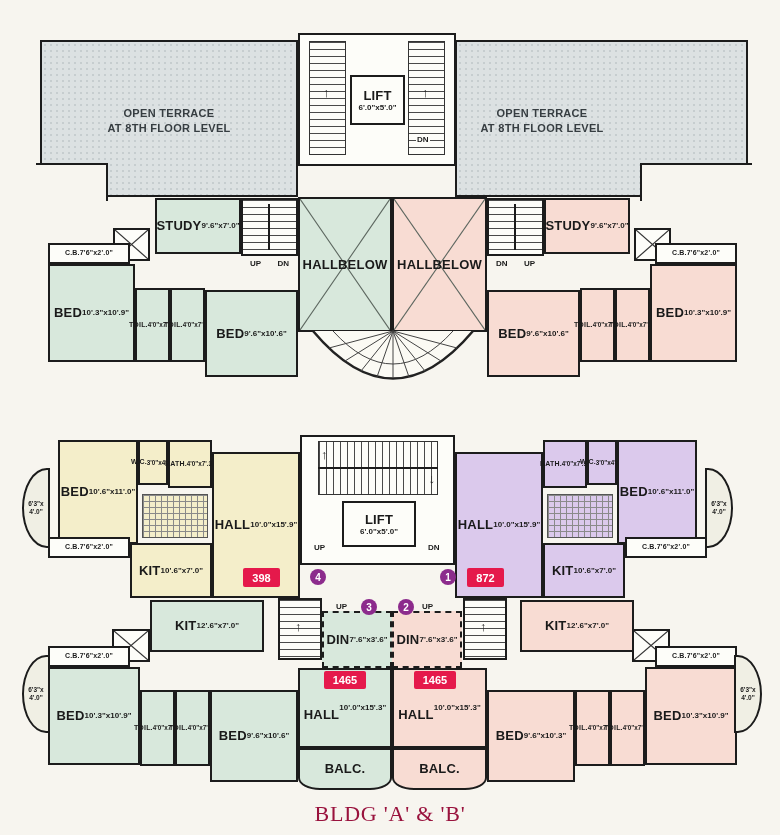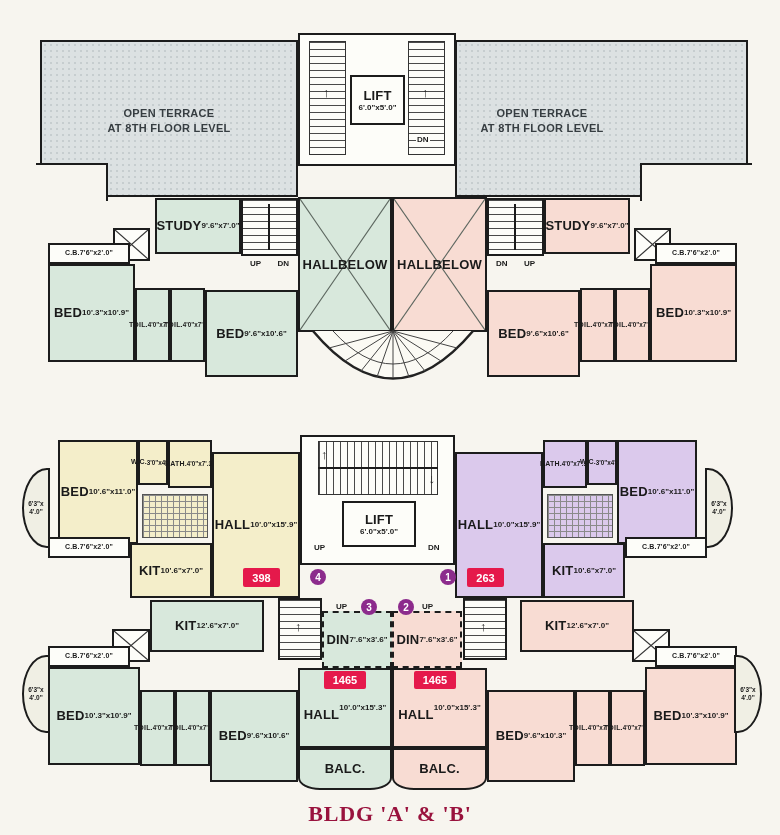--- a/index.html
+++ b/index.html
@@ -73,21 +73,21 @@
   .notch { position: absolute; background: #f7f5ef; }
 
   .lift-box { position: absolute; border: 2px solid #1c1c1c; background: #fdfdf9;
               display: flex; flex-direction: column; align-items: center; justify-content: center; }
 
   .arr { position: absolute; font-size: 13px; font-weight: 700; color: #222; line-height: 1; }
 
   .balc-curve { border-radius: 0 0 22px 22px / 0 0 12px 12px; }
 
   .title { position: absolute; left: 0; top: 801px; width: 780px; text-align: center;
-           font-family: "Liberation Serif", serif; font-size: 22px; font-weight: 700;
+           font-family: "Liberation Serif", serif; font-size: 22px; font-weight: 400;
            color: #99123d; letter-spacing: .8px; }
 </style>
 </head>
 <body>
 
 <div id="plan">
 
   <div class="block c-terr" style="left:40px;top:40px;width:258px;height:157px">
     <div class="terr-label" style="position:absolute;left:0;top:64px;width:100%">
       <span>OPEN TERRACE</span><br>
@@ -303,21 +303,21 @@
     <span class="nm">C.B.7'6"x2'.0"</span>
   </div>
   <div class="sbalc sbalc-r" style="left:705px;top:468px;width:28px;height:80px">
     <span>6'3"x</span>
     <span>4'.0"</span>
   </div>
 
   <div class="badge" style="left:243px;top:568px;width:37px;height:19px">398</div>
   <div class="circ" style="left:310px;top:569px">4</div>
   <div class="circ" style="left:440px;top:569px">1</div>
-  <div class="badge" style="left:467px;top:568px;width:37px;height:19px">263</div>
+  <div class="badge" style="left:467px;top:568px;width:37px;height:19px">872</div>
 
   <div class="block c-white tread-rows" style="left:278px;top:598px;width:44px;height:62px">
     <span class="arr" style="left:15px;top:20px">↑</span>
   </div>
   <span class="sl" style="left:336px;top:602px">UP</span>
   <div class="circ" style="left:361px;top:599px">3</div>
   <div class="circ" style="left:398px;top:599px">2</div>
   <span class="sl" style="left:422px;top:602px">UP</span>
   <div class="block c-white tread-rows" style="left:463px;top:598px;width:44px;height:62px">
     <span class="arr" style="left:15px;top:20px">↑</span>

